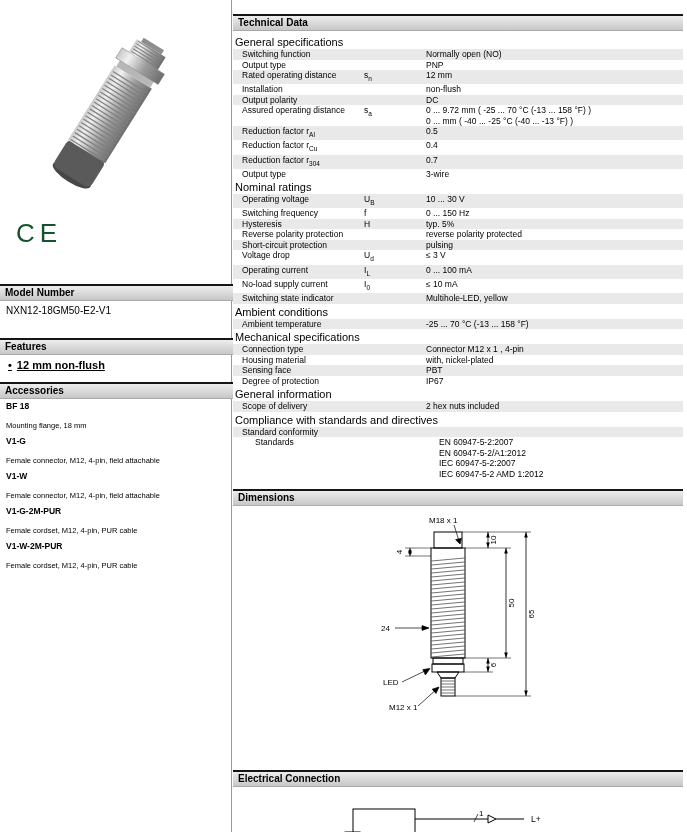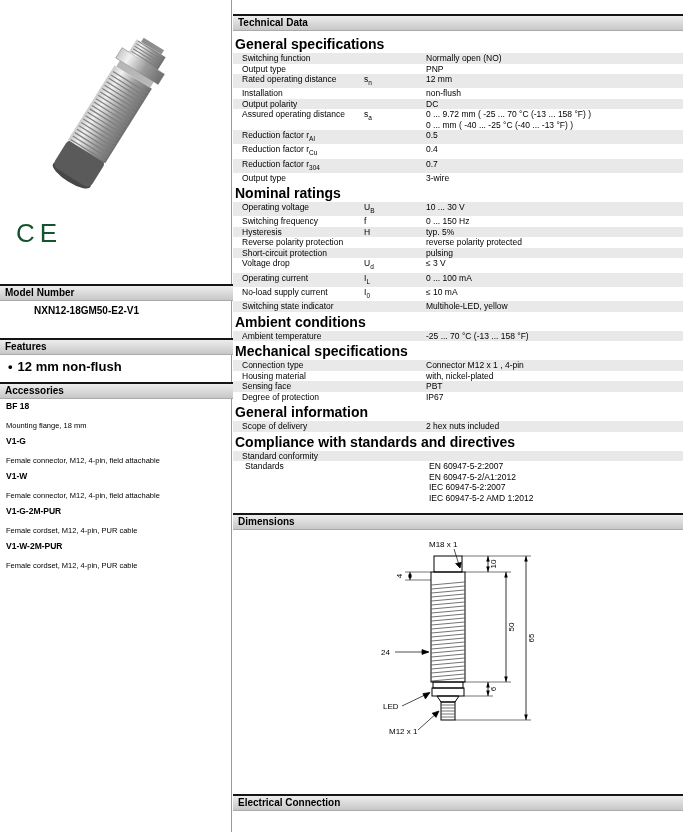--- a/index.html
+++ b/index.html
@@ -10,39 +10,39 @@
   
   .hbar{background:linear-gradient(#ededed,#c7c7c7);border-top:2px solid #151515;
         border-bottom:1px solid #aaa;font-weight:bold;font-size:10px;
         line-height:14px;height:14px;padding-left:5px;}
 
   
   .left{position:absolute;left:0;top:0;width:228px;}
   .photo{position:absolute;left:0;top:6px;width:228px;height:208px;}
   .ce{position:absolute;left:16px;top:218px;font-size:26px;letter-spacing:5px;color:#14532d;}
   .model-bar{position:absolute;left:0;top:284px;width:228px;}
-  .model-text{position:absolute;left:6px;top:305px;font-size:10px;font-weight:bold;margin-left:28px;}
+  .model-text{position:absolute;left:6px;top:305px;font-size:10px;font-weight:normal;}
   .features-bar{position:absolute;left:0;top:338px;width:228px;}
-  .features-list{position:absolute;left:8px;top:359px;font-size:13px;}
+  .features-list{position:absolute;left:8px;top:359px;font-size:11px;text-decoration:underline;}
   .feature-item{font-weight:bold;}
   .feature-item .bullet{margin-right:5px;}
   .acc-bar{position:absolute;left:0;top:382px;width:228px;}
   .acc-list{position:absolute;left:6px;top:401px;width:218px;font-size:8px;}
   .acc-item{margin-bottom:6px;}
   .acc-name{font-weight:bold;font-size:8.5px;}
   .acc-desc{font-size:7.5px;margin-top:10px;}
 
   
   .right{position:absolute;left:233px;top:14px;width:450px;}
   .spec{margin-top:3px;}
-  .section-title{font-weight:bold;font-size:14px;padding:2px 0 1px 2px;}
+  .section-title{font-weight:normal;font-size:11px;padding:2px 0 1px 2px;}
   .spec-row{display:flex;font-size:8.5px;align-items:flex-start;}
   .spec-row.shaded{background:#e9e9e9;justify-content:flex-end;}
   .cell-label{width:122px;flex:none;padding-left:9px;line-height:10.5px;}
-  .cell-label.indent{padding-left:12px;}
+  .cell-label.indent{padding-left:22px;}
   .cell-sym{width:62px;flex:none;line-height:10.5px;}
   .cell-value{flex:1;line-height:10.5px;}
   .cell-value div{white-space:nowrap;}
   sub{font-size:6.5px;}
 
   .dims-bar{margin-top:10px;}
   .dims-area{position:relative;height:262px;}
   .dims-area svg{position:absolute;left:100px;top:4px;}
   .elec-bar{margin-top:2px;}
   .elec-area{position:relative;height:96px;}

